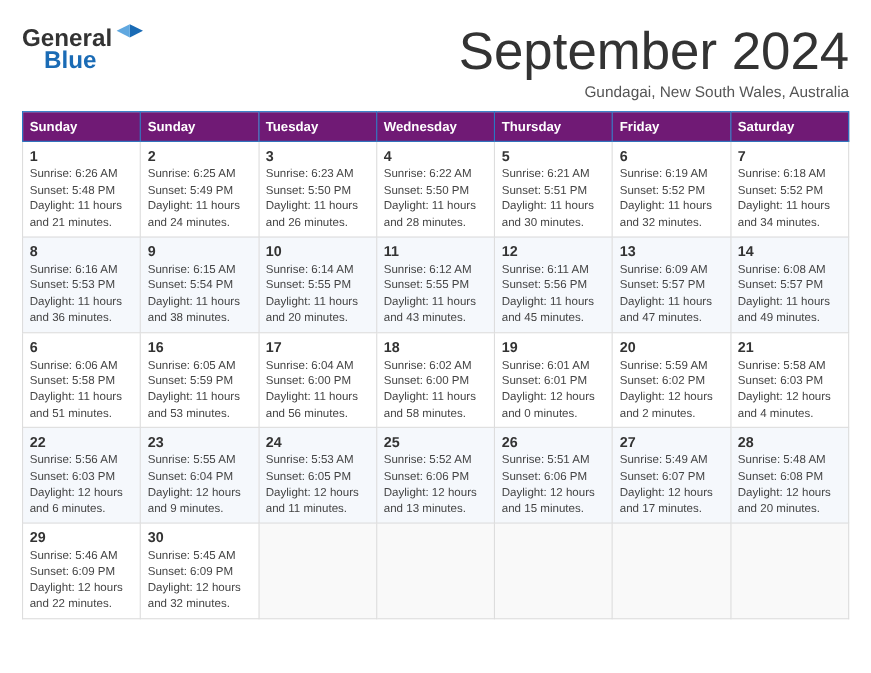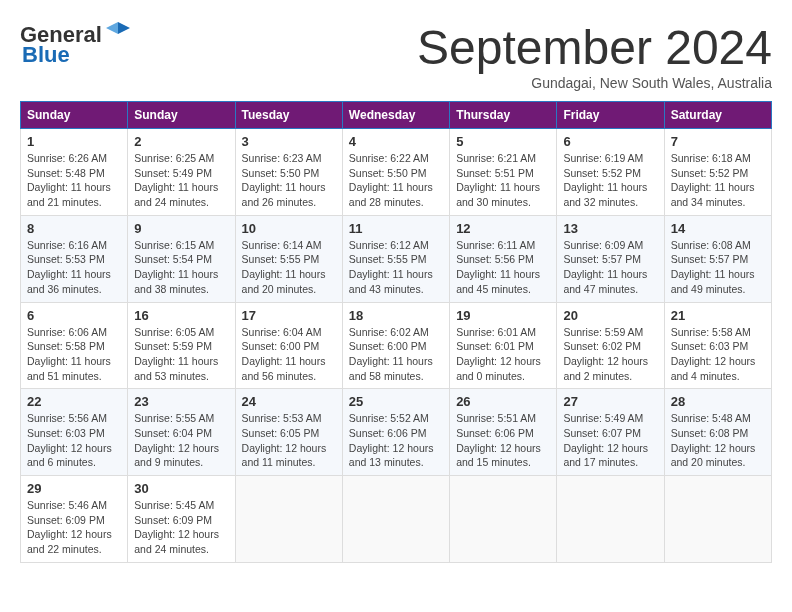--- a/index.html
+++ b/index.html
@@ -89,21 +89,21 @@
 
 <div class="header">
   <div class="logo">
     <div class="logo-text">
       <span style="font-size:22px;font-weight:bold;color:#333;">General</span>
       <svg class="logo-icon" viewBox="0 0 28 28">
         <polygon points="14,2 26,8 14,14" fill="#1a6bb5"></polygon>
         <polygon points="14,2 2,8 14,14" fill="#60a8e0"></polygon>
       </svg>
     </div>
-    <span style="font-size:22px;font-weight:bold;color:#1a6bb5;margin-top:-6px;margin-left:2px;">Blue</span>
+    <span style="font-size:22px;font-weight:bold;color:#1a6bb5;margin-top:-6px;margin-left:20px;">Blue</span>
   </div>
   <div class="title-block">
     <div class="month-title">September 2024</div>
     <div class="subtitle">Gundagai, New South Wales, Australia</div>
   </div>
 </div>
 
 <table class="calendar">
   <thead>
     <tr>
@@ -356,21 +356,21 @@
             <div>Sunrise: 5:46 AM</div>
             <div>Sunset: 6:09 PM</div>
             <div>Daylight: 12 hours and 22 minutes.</div>
           </div>
         </td>
         <td>
           <span class="day-num">30</span>
           <div class="day-info">
             <div>Sunrise: 5:45 AM</div>
             <div>Sunset: 6:09 PM</div>
-            <div>Daylight: 12 hours and 24 minutes.</div>
+            <div>Daylight: 12 hours and 32 minutes.</div>
           </div>
         </td>
         <td class="empty-cell"></td>
         <td class="empty-cell"></td>
         <td class="empty-cell"></td>
         <td class="empty-cell"></td>
         <td class="empty-cell"></td>
       </tr>
     </tbody>
 </table>

